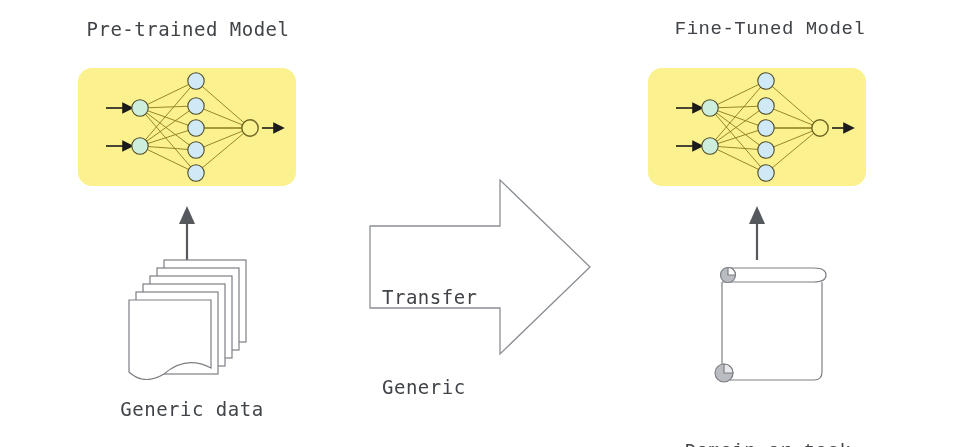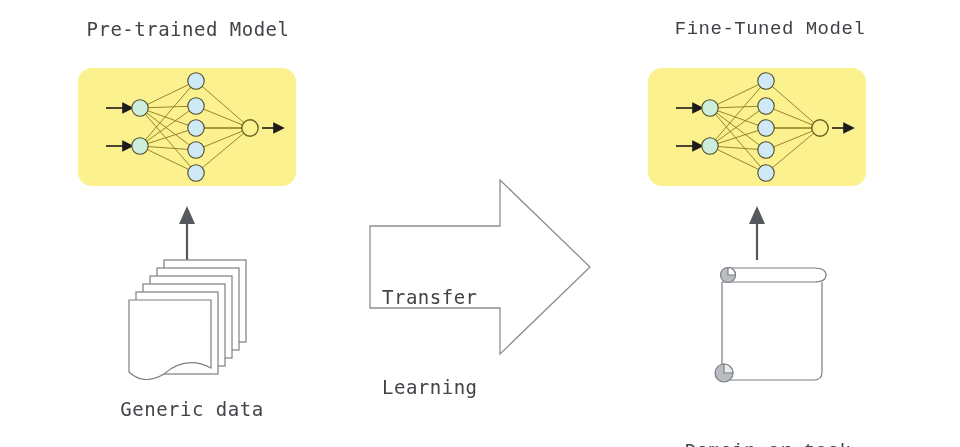--- a/index.html
+++ b/index.html
@@ -193,21 +193,21 @@
 
     <div class="caption">Generic data</div>
   </div>
 
   <div class="transfer">
     <svg viewBox="0 0 224 178" xmlns="http://www.w3.org/2000/svg">
       <path d="M2 48 L132 48 L132 2 L222 89 L132 176 L132 130 L2 130 Z" fill="#ffffff" stroke="#8b8f94" stroke-width="1.3" stroke-linejoin="miter"></path>
     </svg>
     <div class="transfer-label">
       <div>Transfer</div>
-      <div>Learning</div>
+      <div>Generic</div>
     </div>
   </div>
 
   <div class="panel panel-right">
 
     <div class="panel-title">Fine-Tuned Model</div>
 
     <div class="model-box">
       <svg viewBox="0 0 218 118" xmlns="http://www.w3.org/2000/svg">
         <g stroke="#8a7a1e" stroke-width="0.9" fill="none">

